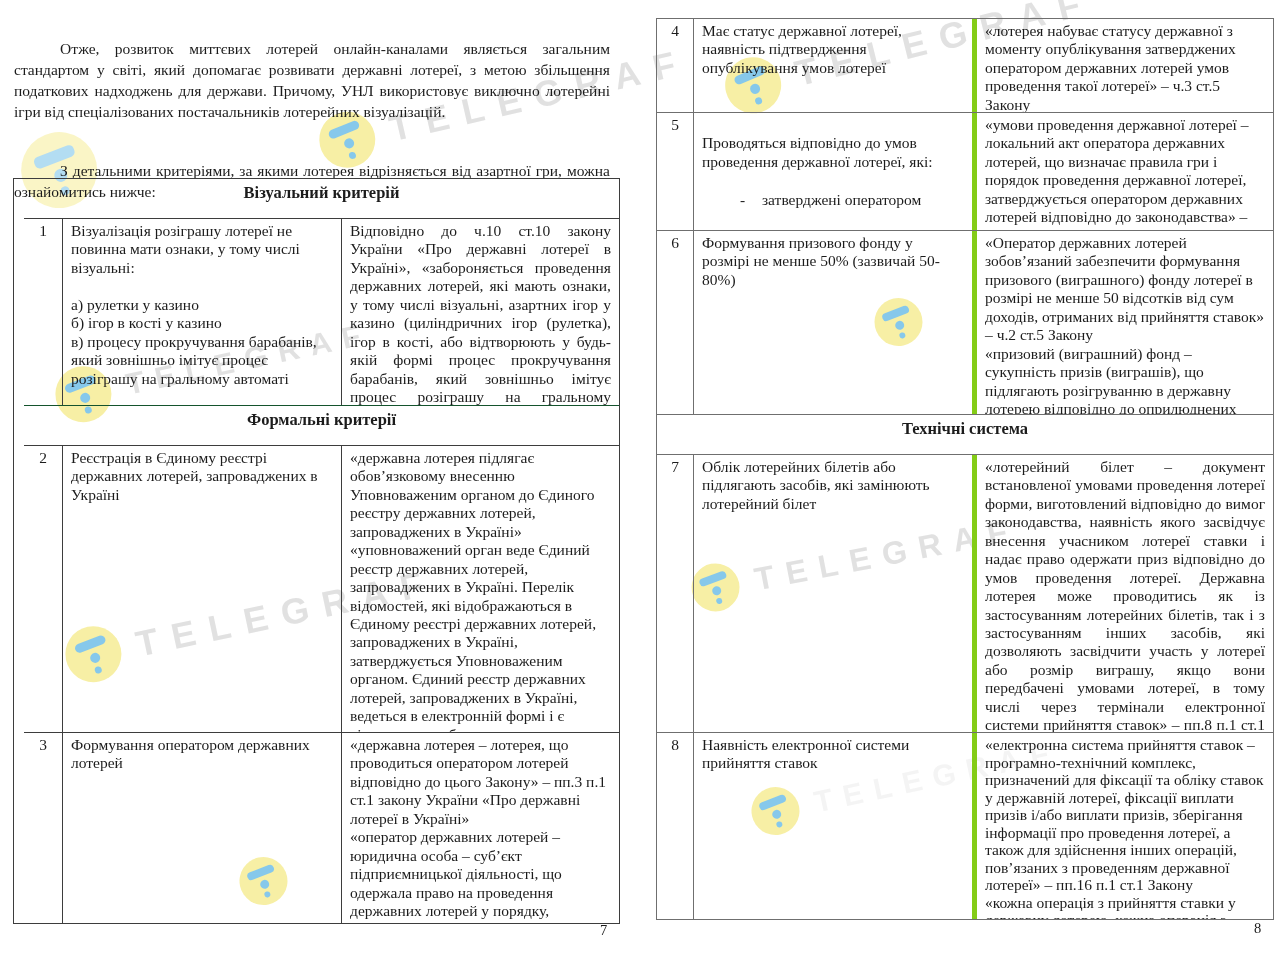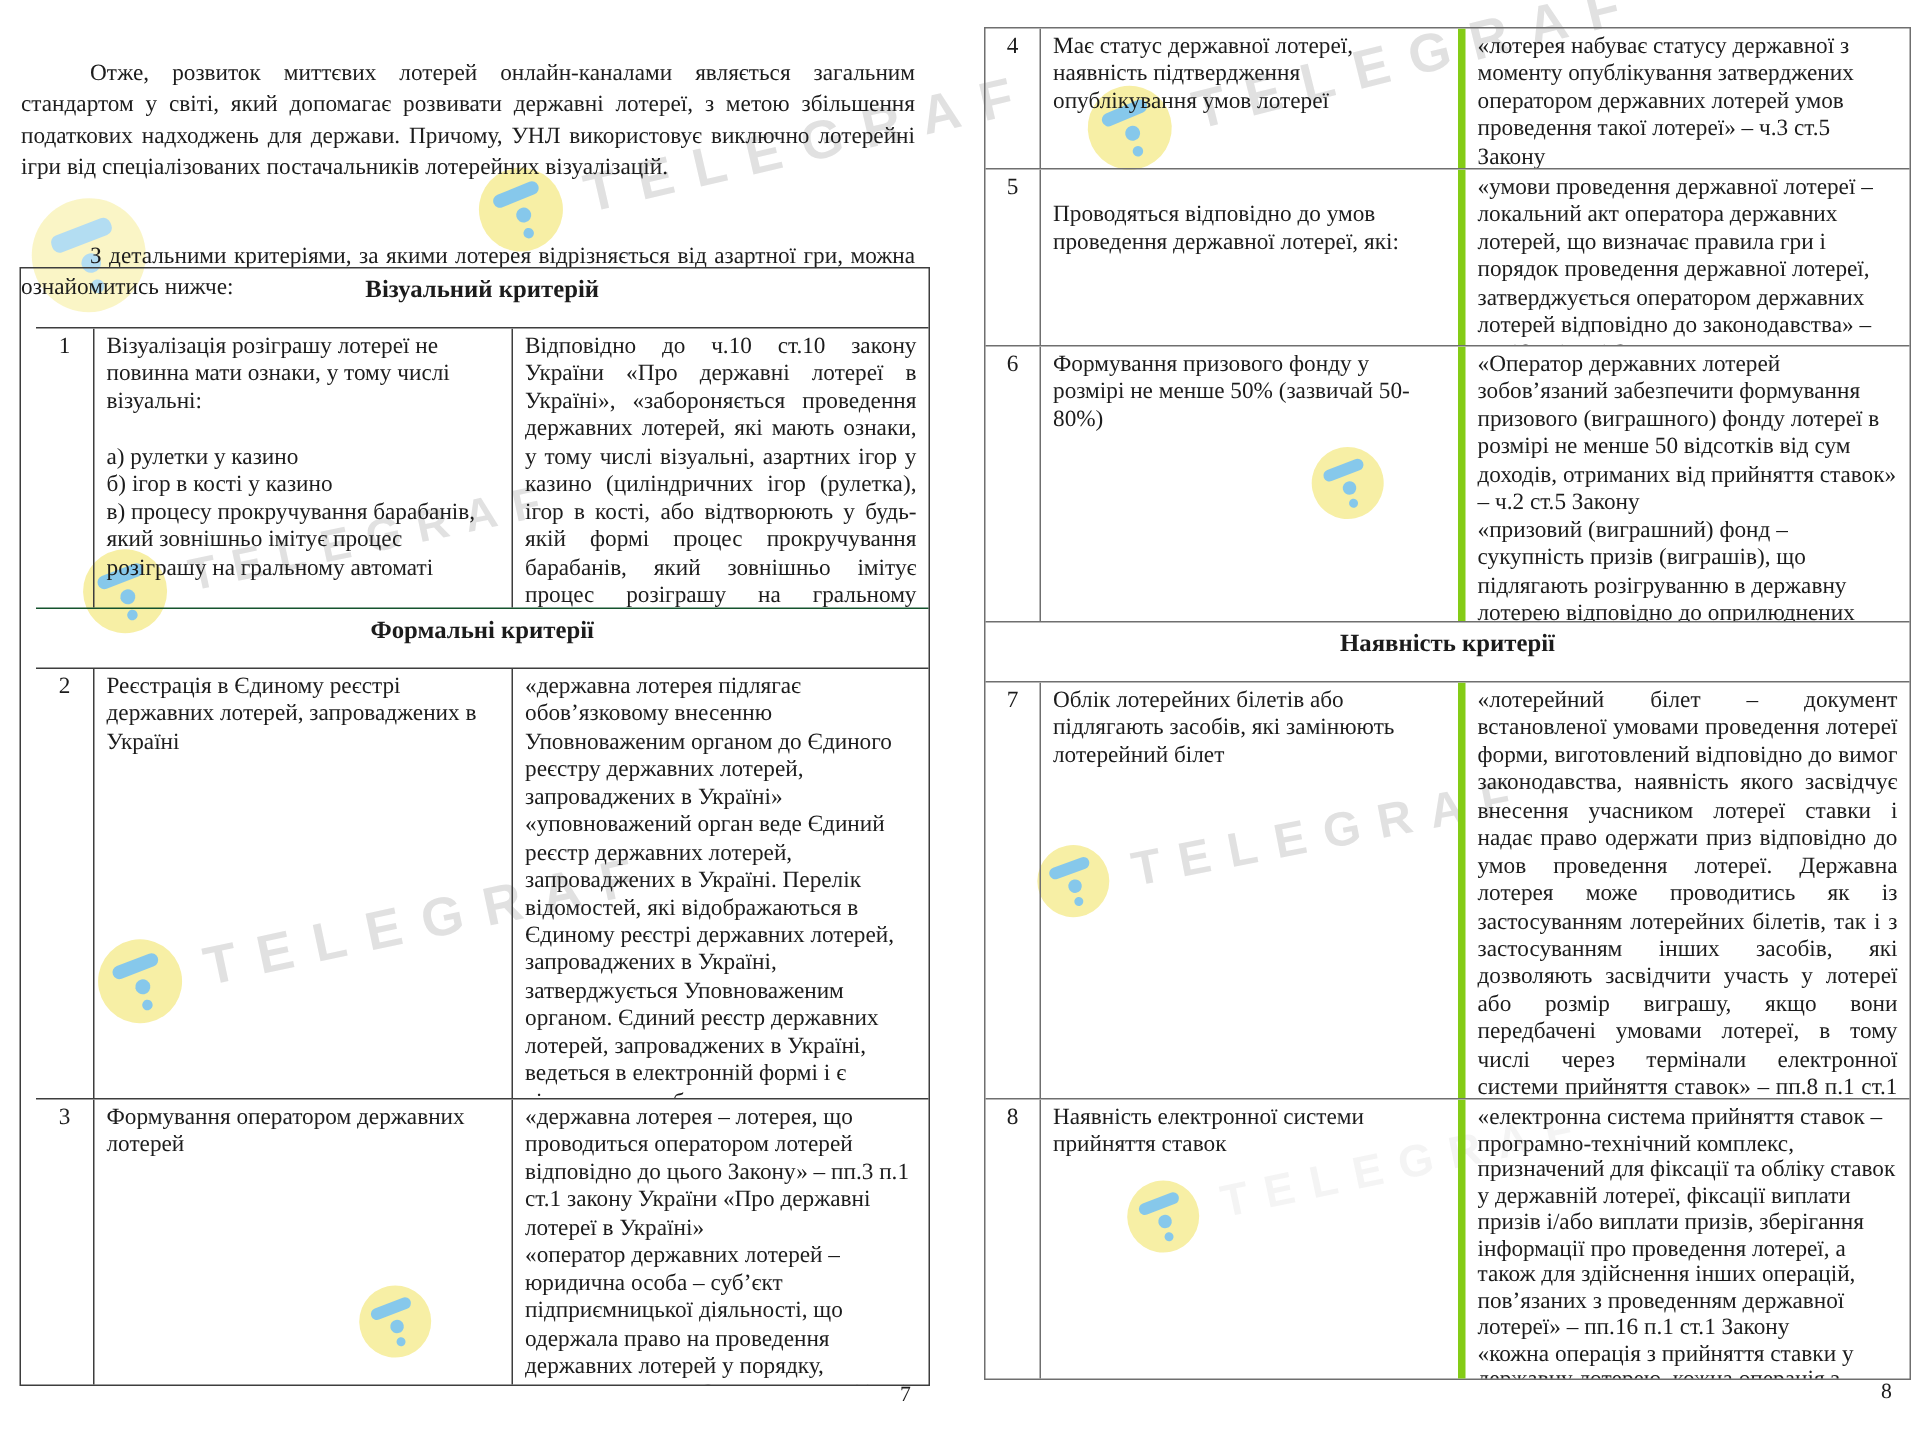--- a/index.html
+++ b/index.html
@@ -201,32 +201,37 @@
   <div class="trow h-r4">
     <div class="cell num">4</div>
     <div class="cell criteria">Має статус державної лотереї, наявність підтвердження опублікування умов лотереї</div>
     <div class="cell legal">«лотерея набуває статусу державної з моменту опублікування затверджених оператором державних лотерей умов проведення такої лотереї» – ч.3 ст.5 Закону</div>
   </div>
 
   <div class="trow h-r5">
     <div class="cell num">5</div>
     <div class="cell criteria">
       <span>Проводяться відповідно до умов проведення державної лотереї, які:</span>
+      <div class="bullets">
+        <div class="bullet">затверджені оператором</div>
+        <div class="bullet">опубліковані</div>
+        
+      </div>
     </div>
     <div class="cell legal">«умови проведення державної лотереї – локальний акт оператора державних лотерей, що визначає правила гри і порядок проведення державної лотереї, затверджується оператором державних лотерей відповідно до законодавства» – пп.18 п.1 ст.1 Закону</div>
   </div>
 
   <div class="trow h-r6">
     <div class="cell num">6</div>
     <div class="cell criteria">Формування призового фонду у розмірі не менше 50% (зазвичай 50-80%)</div>
     <div class="cell legal">«Оператор державних лотерей зобов’язаний забезпечити формування призового (виграшного) фонду лотереї в розмірі не менше 50 відсотків від сум доходів, отриманих від прийняття ставок» – ч.2 ст.5 Закону
 «призовий (виграшний) фонд – сукупність призів (виграшів), що підлягають розігруванню в державну лотерею відповідно до оприлюднених умов її проведення» – пп.5 п.1 ст.1 Закону</div>
   </div>
 
-  <div class="thead">Наявність критерії</div>
+  <div class="thead">Технічні система</div>
 
   <div class="trow h-r7">
     <div class="cell num">7</div>
     <div class="cell criteria">Облік лотерейних білетів або підлягають засобів, які замінюють лотерейний білет</div>
     <div class="cell legal just">«лотерейний білет – документ встановленої умовами проведення лотереї форми, виготовлений відповідно до вимог законодавства, наявність якого засвідчує внесення учасником лотереї ставки і надає право одержати приз відповідно до умов проведення лотереї. Державна лотерея може проводитись як із застосуванням лотерейних білетів, так і з застосуванням інших засобів, які дозволяють засвідчити участь у лотереї або розмір виграшу, якщо вони передбачені умовами лотереї, в тому числі через термінали електронної системи прийняття ставок» – пп.8 п.1 ст.1 Закону</div>
   </div>
 
   <div class="trow h-r8">
     <div class="cell num">8</div>
     <div class="cell criteria">Наявність електронної системи прийняття ставок</div>

